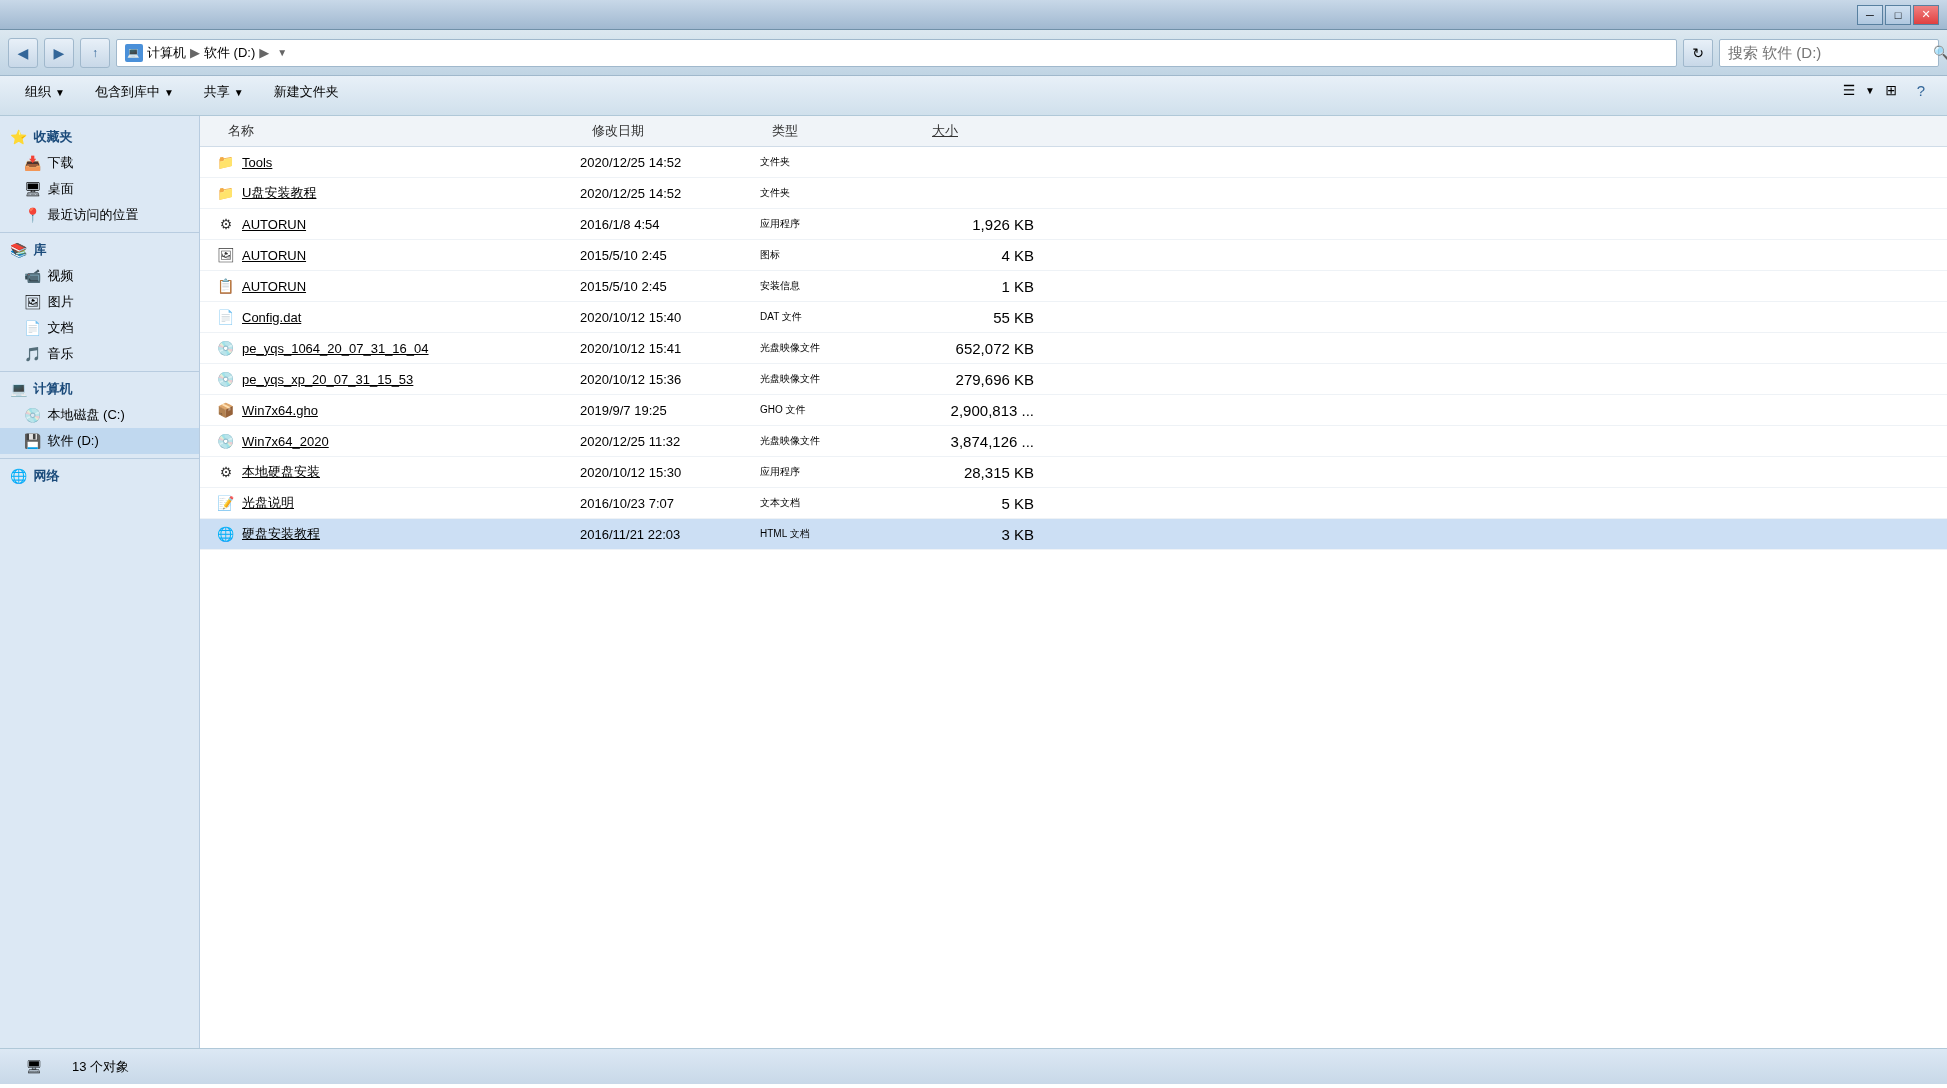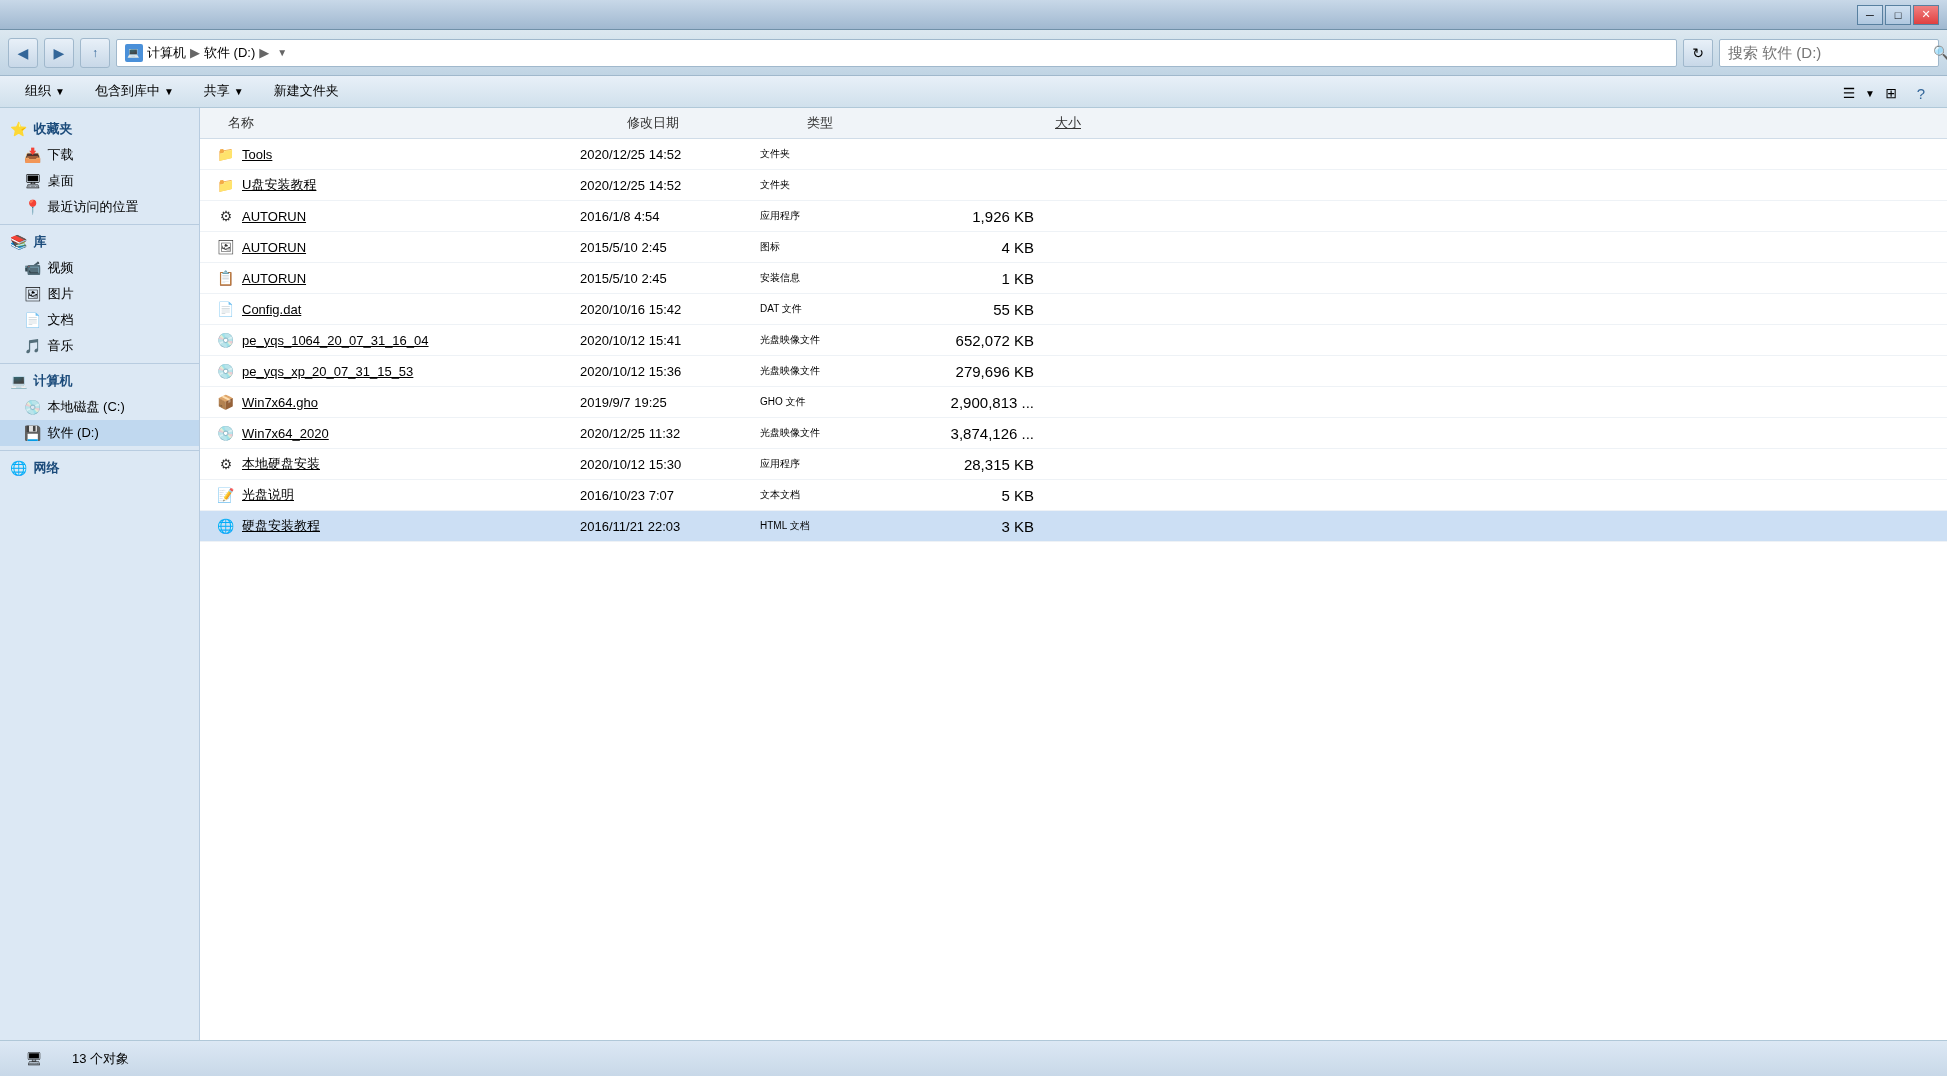--- a/index.html
+++ b/index.html
@@ -122,23 +122,23 @@
       outline: none;
       flex: 1;
       font-size: 15px;
       color: #0369a1;
       background: transparent;
     }
 
     
     .toolbar {
       background: linear-gradient(to bottom, #e8f0f8 0%, #d0e0ec 100%);
-      height: 32px;
-      display: flex;
-      align-items: flex-end;
+      height: 40px;
+      display: flex;
+      align-items: flex-start;
       padding: 0 12px;
       gap: 4px;
       border-bottom: 1px solid #b0c8d8;
     }
     .tool-btn {
       height: 32px;
       padding: 0 12px;
       background: transparent;
       border: 1px solid transparent;
       border-radius: 3px;
@@ -229,23 +229,23 @@
       display: flex;
       align-items: center;
       padding: 6px 12px;
       border-bottom: 1px solid #d0dce8;
       background: #f0f4f8;
       position: sticky;
       top: 0;
       z-index: 10;
     }
     .col-name { flex: 0 0 380px; padding-left: 16px; font-size: 13px; color: #333; font-weight: normal; }
-    .col-date { flex: 0 0 180px; font-size: 13px; color: #333; margin-left: 35px; }
+    .col-date { flex: 0 0 180px; font-size: 13px; color: #333; }
     .col-type { flex: 0 0 160px; font-size: 13px; color: #333; }
-    .col-size { flex: 0 0 130px; font-size: 13px; color: #333; text-align: right; padding-right: 16px; text-decoration: underline; }
+    .col-size { flex: 0 0 130px; font-size: 13px; color: #333; text-align: left; padding-right: 16px; text-decoration: underline; }
 
     .file-row {
       display: flex;
       align-items: center;
       padding: 5px 0;
       border-bottom: 1px solid #eef2f6;
       cursor: pointer;
     }
     .file-row.selected { background: #ccdff4; }
 
@@ -478,21 +478,21 @@
     </div>
     <div class="col-date-val">2015/5/10 2:45</div>
     <div class="col-type-val">安装信息</div>
     <div class="col-size-val">1 KB</div>
   </div>
         <div class="file-row">
     <div class="col-name">
       <span class="file-icon">📄</span>
       <span class="file-name-text">Config.dat</span>
     </div>
-    <div class="col-date-val">2020/10/16 15:42</div>
+    <div class="col-date-val">2020/10/12 15:40</div>
     <div class="col-type-val">DAT 文件</div>
     <div class="col-size-val">55 KB</div>
   </div>
         <div class="file-row">
     <div class="col-name">
       <span class="file-icon">💿</span>
       <span class="file-name-text">pe_yqs_1064_20_07_31_16_04</span>
     </div>
     <div class="col-date-val">2020/10/12 15:41</div>
     <div class="col-type-val">光盘映像文件</div>

